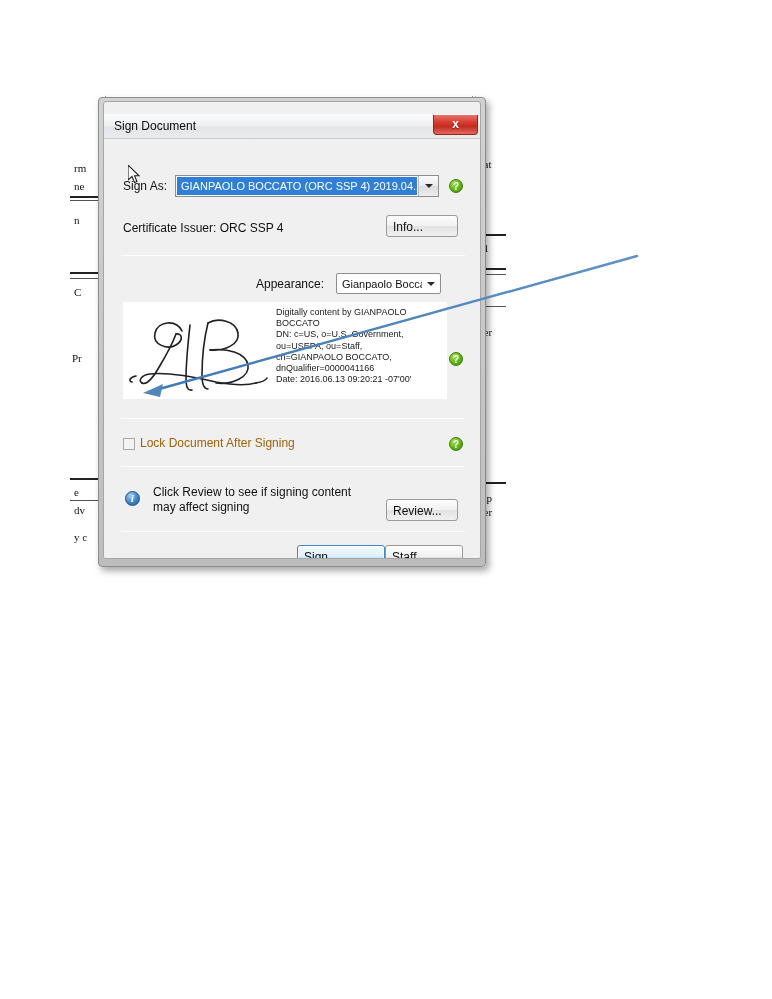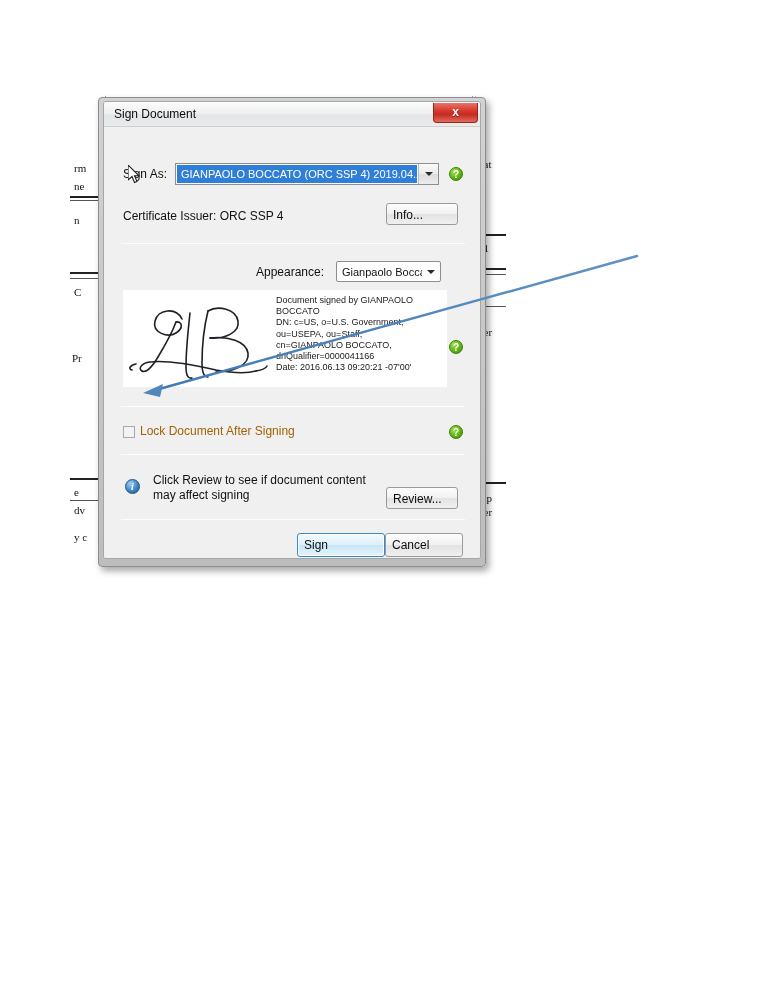--- a/index.html
+++ b/index.html
@@ -68,20 +68,21 @@
     background: #f0f0f0;
     border: 1px solid #a6a6a6;
     border-radius: 3px;
     overflow: hidden;
   }
   .titlebar {
     position: relative;
     height: 25px;
     background: linear-gradient(180deg,#fcfcfc 0%, #eef0f1 45%, #e3e6e8 55%, #e9ebec 100%);
     border-bottom: 1px solid #cfcfcf;
+    margin-top: 12px;
   }
   .title-text {
     position: absolute;
     left: 10px; top: 5px;
     font-size: 12px;
     color: #0b0b0b;
     font-family: "Liberation Sans", sans-serif;
   }
   .close-btn {
     position: absolute;
@@ -441,21 +442,21 @@
               <path d="M66 22 C64 40, 62 60, 62 76 C62 84, 64 88, 68 87"></path>
               <path d="M84 20 C80 36, 78 56, 78 72 C78 82, 80 86, 84 86"></path>
               <path d="M84 20 C94 14, 112 18, 114 30 C116 42, 100 48, 86 47"></path>
               <path d="M86 47 C104 45, 122 50, 124 62 C126 74, 108 82, 92 80"></path>
               <path d="M8 79 C4 78, 6 74, 12 73"></path>
               <path d="M132 80 C138 79, 142 77, 143 75"></path>
             </g>
           </svg>
         </div>
         <div class="sig-right">
-          <div>Document signed by GIANPAOLO</div>
+          <div>Digitally content by GIANPAOLO</div>
           <div>BOCCATO</div>
           <div>DN: c=US, o=U.S. Government,</div>
           <div>ou=USEPA, ou=Staff,</div>
           <div>cn=GIANPAOLO BOCCATO,</div>
           <div>dnQualifier=0000041166</div>
           <div>Date: 2016.06.13 09:20:21 -07'00'</div>
         </div>
       </div>
 
       <div class="help-icon" style="left:345px; top:213px;">?</div>
@@ -466,31 +467,31 @@
         <div class="chk"></div>
         <div class="lbl-lock">Lock Document After Signing</div>
         <div class="help-icon" style="left:345px; top:2px;">?</div>
       </div>
 
       <div class="hr" style="top:327px;"></div>
 
       <div class="row-review">
         <div class="info-icon">i</div>
         <div class="review-text">
-          <div>Click Review to see if document content</div>
+          <div>Click Review to see if signing content</div>
           <div>may affect signing</div>
         </div>
         <button class="btn btn-review">Review...</button>
       </div>
 
       <div class="hr" style="top:392px;"></div>
 
       <div class="footer-btns">
         <button class="btn btn-sign">Sign</button>
-        <button class="btn btn-cancel">Cancel</button>
+        <button class="btn btn-cancel">Staff</button>
       </div>
 
     </div>
   </div>
 
   <svg class="cursor" viewBox="0 0 14 20">
     <polygon points="0,0 0,15 4,11.5 6.5,17.5 9,16.5 6.5,10.8 11,10.8" fill="#ffffff" stroke="#202020" stroke-width="1.1"></polygon>
   </svg>
 
   <svg class="arrow-svg">

